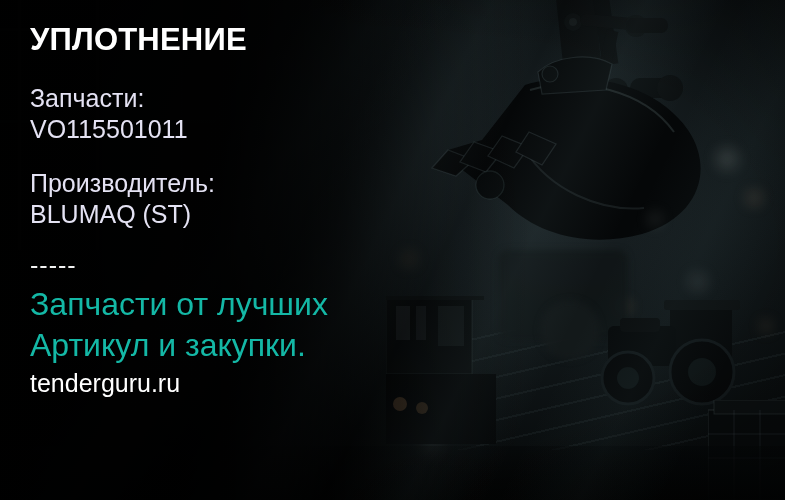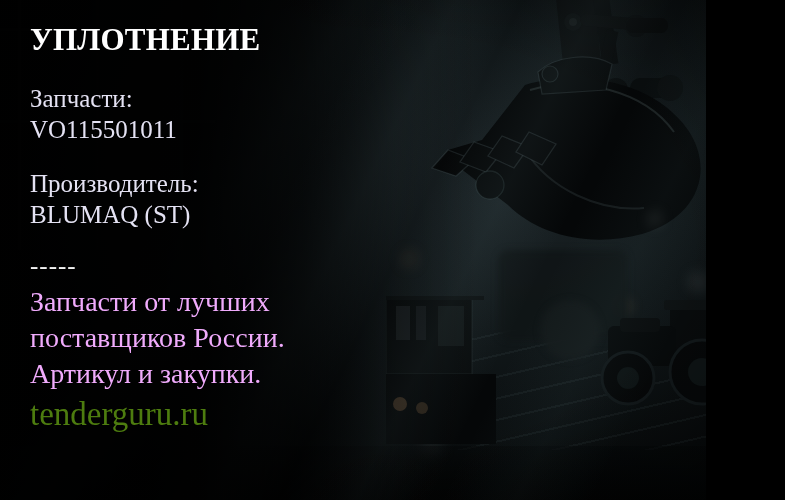--- a/index.html
+++ b/index.html
@@ -2,25 +2,25 @@
 <html><head>
 <meta charset="utf-8">
 <style>
   html, body {
     margin: 0;
     padding: 0;
     background: #000;
   }
   #card {
     position: relative;
-    width: 706px;
+    width: 785px;
     height: 500px;
     overflow: hidden;
     background: #070809;
-    font-family: Liberation Serif, serif;
+    font-family: Liberation Sans, sans-serif;
     user-select: none;
   }
 
   
   .bg-layer {
     position: absolute;
     inset: 0;
     pointer-events: none;
   }
 
@@ -134,30 +134,30 @@
     color: #f2f2f2;
     letter-spacing: 1px;
     margin: 20px 0 6px 0;
     display: block;
   }
   .tagline {
     margin-top: 4px;
   }
   .tagline-line {
     display: block;
-    font-size: 28px;
+    font-size: 32px;
     line-height: 1.3;
-    color: #f0abfc;
+    color: #14b8a6;
     white-space: nowrap;
   }
   .site-url {
     display: block;
-    font-size: 33px;
+    font-size: 25px;
     line-height: 1.3;
-    color: #4d7c0f;
+    color: #ffffff;
     white-space: nowrap;
   }
 </style>
 </head>
 <body>
 
 <div id="card">
 
   <div class="bg-layer bg-base"></div>
 
@@ -269,19 +269,18 @@
 
     <div class="field">
       <span class="field-label">Производитель:</span>
       <span class="field-value">BLUMAQ (ST)</span>
     </div>
 
     <span class="divider">-----</span>
 
     <div class="tagline">
       <span class="tagline-line">Запчасти от лучших</span>
-      <span class="tagline-line">поставщиков России.</span>
       <span class="tagline-line">Артикул и закупки.</span>
       <span class="site-url">tenderguru.ru</span>
     </div>
 
   </div>
 </div>
 
 </body></html>

